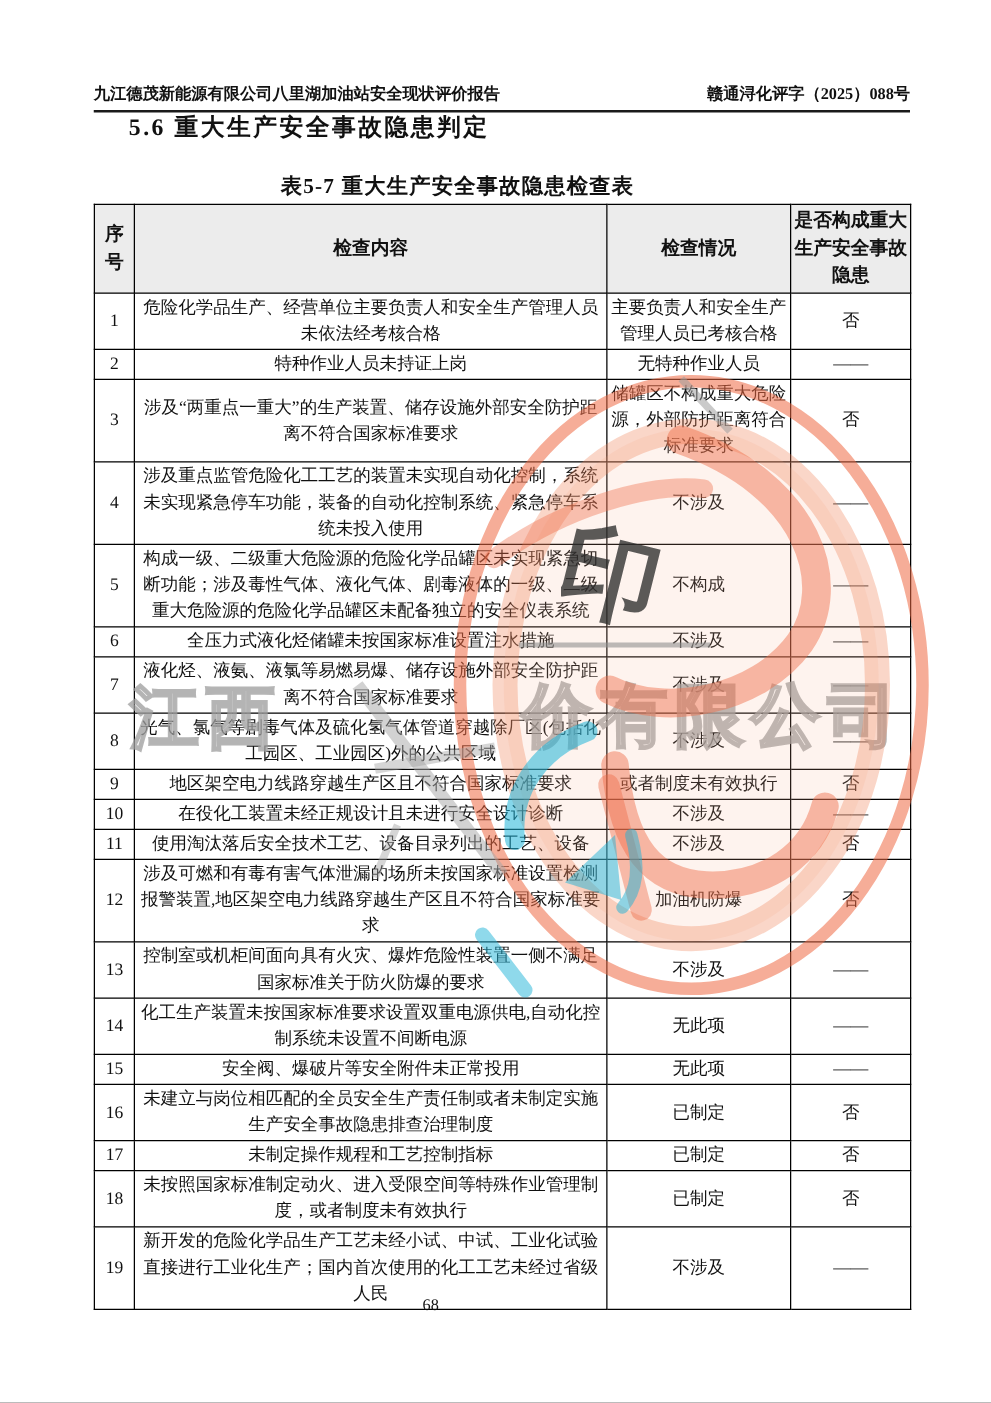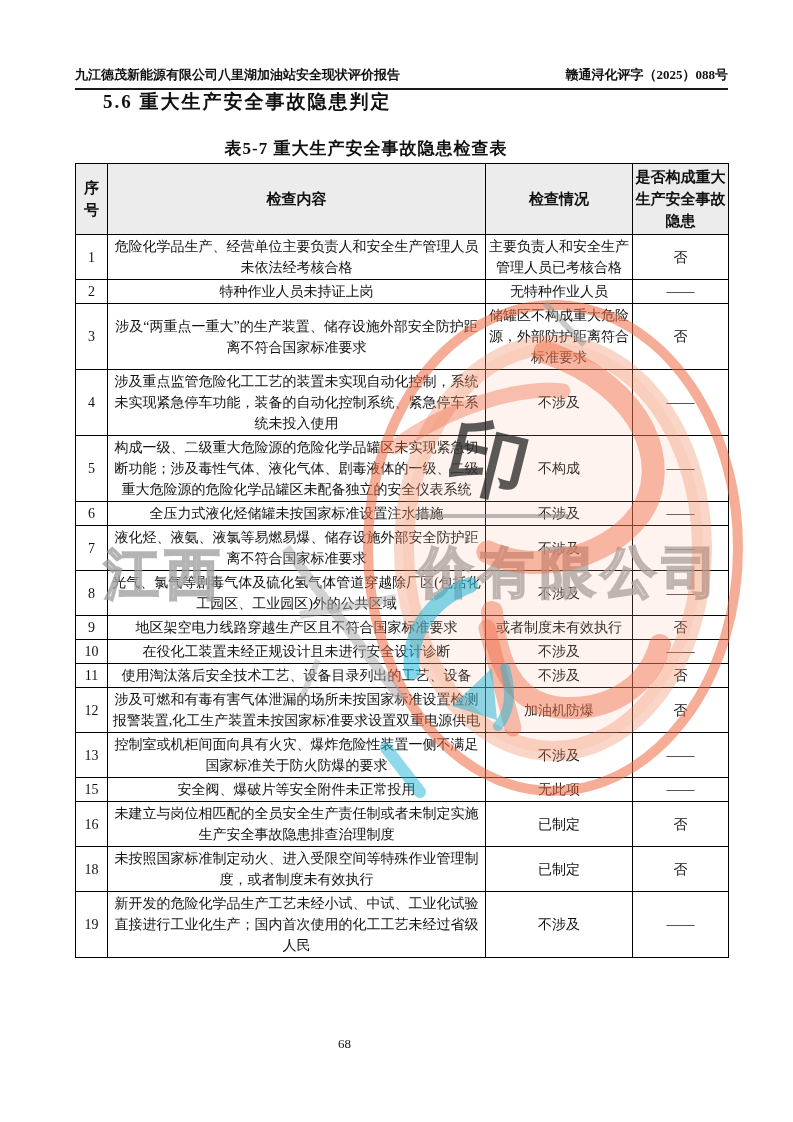--- a/index.html
+++ b/index.html
@@ -163,39 +163,51 @@
           <td>——</td>
         </tr>
         <tr>
           <td>11</td>
           <td>使用淘汰落后安全技术工艺、设备目录列出的工艺、设备</td>
           <td>不涉及</td>
           <td>否</td>
         </tr>
         <tr>
           <td>12</td>
-          <td>涉及可燃和有毒有害气体泄漏的场所未按国家标准设置检测报警装置,化工生产装置未按国家标准要求设置双重电源供电</td>
+          <td>涉及可燃和有毒有害气体泄漏的场所未按国家标准设置检测报警装置,地区架空电力线路穿越生产区且不符合国家标准要求</td>
           <td>加油机防爆</td>
           <td>否</td>
         </tr>
         <tr>
           <td>13</td>
           <td>控制室或机柜间面向具有火灾、爆炸危险性装置一侧不满足国家标准关于防火防爆的要求</td>
           <td>不涉及</td>
+          <td>——</td>
+        </tr>
+        <tr>
+          <td>14</td>
+          <td>化工生产装置未按国家标准要求设置双重电源供电,自动化控制系统未设置不间断电源</td>
+          <td>无此项</td>
           <td>——</td>
         </tr>
         <tr>
           <td>15</td>
           <td>安全阀、爆破片等安全附件未正常投用</td>
           <td>无此项</td>
           <td>——</td>
         </tr>
         <tr>
           <td>16</td>
           <td>未建立与岗位相匹配的全员安全生产责任制或者未制定实施生产安全事故隐患排查治理制度</td>
+          <td>已制定</td>
+          <td>否</td>
+        </tr>
+        <tr>
+          <td>17</td>
+          <td>未制定操作规程和工艺控制指标</td>
           <td>已制定</td>
           <td>否</td>
         </tr>
         <tr>
           <td>18</td>
           <td>未按照国家标准制定动火、进入受限空间等特殊作业管理制度，或者制度未有效执行</td>
           <td>已制定</td>
           <td>否</td>
         </tr>
         <tr>

